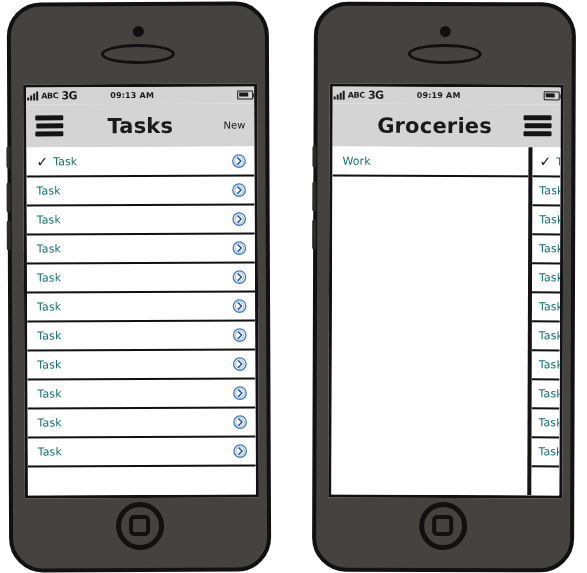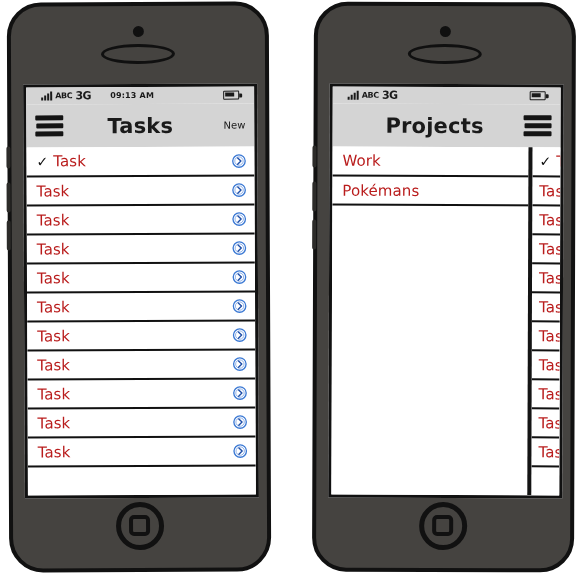--- a/index.html
+++ b/index.html
@@ -64,21 +64,21 @@
     background: #ffffff;
     border: 3px solid #111111;
     overflow: hidden;
   }
 
   
   .statusbar {
     position: relative;
     height: 17px; background: #d4d4d4;
     display: flex; align-items: center;
-    padding: 0 15px;
+    padding: 0 1px;
   }
   .sb-left { display: flex; align-items: center; gap: 3px; }
   .bars { display: flex; align-items: flex-end; gap: 1px; height: 9px; }
   .bars i { display: block; width: 2px; background: #1a1a1a; }
   .bars i:nth-child(1) { height: 3px; }
   .bars i:nth-child(2) { height: 5px; }
   .bars i:nth-child(3) { height: 7px; }
   .bars i:nth-child(4) { height: 9px; }
   .carrier { font-size: 8px; font-weight: bold; color: #1a1a1a; letter-spacing: -.3px; }
   .net { font-size: 11px; font-weight: bold; color: #1a1a1a; letter-spacing: -.5px; }
@@ -127,21 +127,21 @@
   
   .list { position: relative; background: #ffffff; height: calc(100% - 60px); }
   .row {
     position: relative;
     height: 29px;
     display: flex; align-items: center;
     padding: 0 8px 0 10px;
     border-bottom: 2px solid #111111;
   }
   .row:first-child { height: 30px; }
-  .row-label { font-size: 15px; color: #b91c1c; letter-spacing: .1px; }
+  .row-label { font-size: 11px; color: #0f766e; letter-spacing: .1px; }
   .check {
     font-size: 14px; color: #111111; font-weight: bold;
     margin-right: 5px; line-height: 1;
   }
   .disclosure { margin-left: auto; display: block; }
 
   
   .drawer {
     position: absolute; left: 196px; top: 60px; bottom: 0; right: 0;
     background: #ffffff;
@@ -301,41 +301,39 @@
         <div class="sb-left">
           <span class="bars">
               <i></i>
               <i></i>
               <i></i>
               <i></i>
             </span>
           <span class="carrier">ABC</span>
           <span class="net">3G</span>
         </div>
+        <div class="sb-time">09:19 AM</div>
         <div class="sb-right">
           <span class="battery"></span>
         </div>
       </div>
 
       <div class="navbar">
         <div class="nav-spacer"></div>
-        <div class="nav-title right-shift">Projects</div>
+        <div class="nav-title right-shift">Groceries</div>
         <div class="hamburger">
           <span></span>
             <span></span>
             <span></span>
         </div>
       </div>
 
       <div class="list" id="list-1">
           <div class="row">
             <span class="row-label">Work</span>
-          </div>
-          <div class="row">
-            <span class="row-label">Pokémans</span>
           </div>
         </div>
 
       <div class="drawer" id="drawer-1">
           <div class="row">
             <span class="check">✓</span>
             <span class="row-label">Task</span>
           </div>
           <div class="row">
             <span class="row-label">Task</span>

